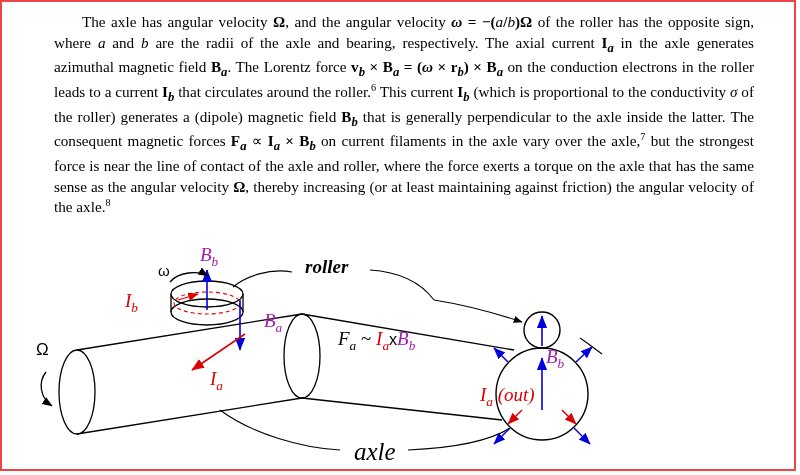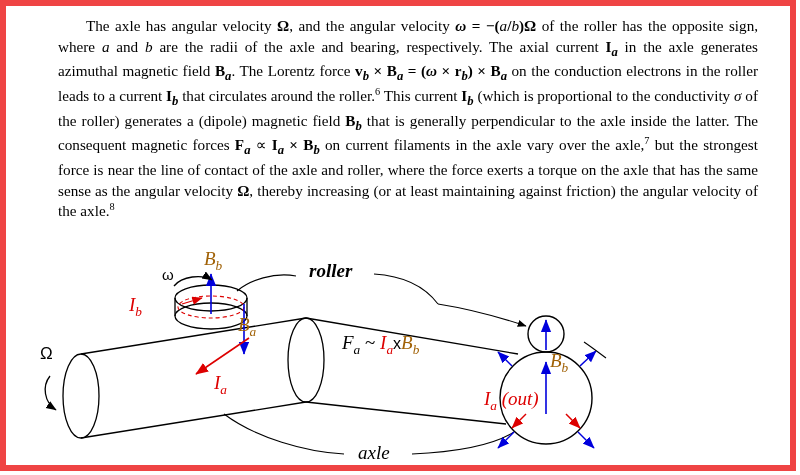--- a/index.html
+++ b/index.html
@@ -6,21 +6,21 @@
   body{
     width:800px;height:475px;
     background:#ffffff;
     font-family:"Liberation Serif", serif;
     overflow:hidden;
   }
   #page{
     position:relative;
     width:796px;height:471px;
     margin:0;
-    border:6px solid #ef4444;
+    border:2px solid #ef4444;
     box-sizing:border-box;
     background:#fff;
   }
   #prose{
     position:absolute;
     left:52px; top:10px; width:700px;
     font-size:15.2px;
     line-height:1.38;
     text-align:justify;
     color:#000;
@@ -31,21 +31,21 @@
   sup{ font-size:0.68em; vertical-align:super; line-height:0; }
 
   
   #figure{
     position:absolute;
     left:0; top:240px; width:796px; height:228px;
   }
   #figure svg{ display:block; }
 
   .lbl{ position:absolute; white-space:nowrap; }
-  .lbl-blue{ color:#a16207; }
+  .lbl-blue{ color:#a21caf; }
   .lbl-red{ color:#dd0000; }
   .lbl-black{ color:#000; }
   .serif-it{ font-family:"Liberation Serif", serif; font-style:italic; }
   .sans{ font-family:"Liberation Sans", sans-serif; }
 </style>
 </head>
 <body>
 
 <div id="page">
 
@@ -176,35 +176,35 @@
         <path d="M600,112 C592,106 584,100 578,96"></path>
       </g>
 
       <g stroke="#000" fill="none" stroke-width="1.1">
         <path d="M432,58 C470,64 496,72 520,80" marker-end="url(#ahB)"></path>
       </g>
     </svg>
 
     <div class="lbl serif-it lbl-black" style="left:303px; top:14px; font-size:19px;font-weight:bold;">roller</div>
 
-    <div class="lbl serif-it lbl-black" style="left:352px; top:196px; font-size:19px;text-align:right;">axle</div>
+    <div class="lbl serif-it lbl-black" style="left:352px; top:196px; font-size:25px;text-align:right;">axle</div>
 
     <div class="lbl sans lbl-black" style="left:34px; top:98px; font-size:17px;">Ω</div>
 
     <div class="lbl sans lbl-black" style="left:156px; top:20px; font-size:15px;">ω</div>
 
     <div class="lbl lbl-blue" style="left:198px; top:2px; font-size:19px;">
       <span class="serif-it">B</span><sub class="serif-it" style="font-size:0.7em;">b</sub>
     </div>
 
     <div class="lbl lbl-red" style="left:123px; top:48px; font-size:19px;text-align:center;">
       <span class="serif-it">I</span><sub class="serif-it" style="font-size:0.7em;">b</sub>
     </div>
 
-    <div class="lbl lbl-blue" style="left:232px; top:68px; font-size:19px;">
+    <div class="lbl lbl-blue" style="left:262px; top:68px; font-size:19px;">
       <span class="serif-it">B</span><sub class="serif-it" style="font-size:0.7em;">a</sub>
     </div>
 
     <div class="lbl lbl-red" style="left:180px; top:126px; font-size:19px;margin-left:28px;">
       <span class="serif-it">I</span><sub class="serif-it" style="font-size:0.7em;">a</sub>
     </div>
 
     <div class="lbl" style="left:330px; top:86px; font-size:19px;margin-left:6px;">
       <span class="serif-it lbl-black">F</span><sub class="serif-it lbl-black" style="font-size:0.7em;">a</sub><span class="lbl-black"> ~ </span><span class="serif-it lbl-red">I</span><sub class="serif-it lbl-red" style="font-size:0.7em;">a</sub><span class="sans lbl-black" style="font-size:0.85em;">x</span><span class="serif-it lbl-blue">B</span><sub class="serif-it lbl-blue" style="font-size:0.7em;">b</sub>
     </div>

